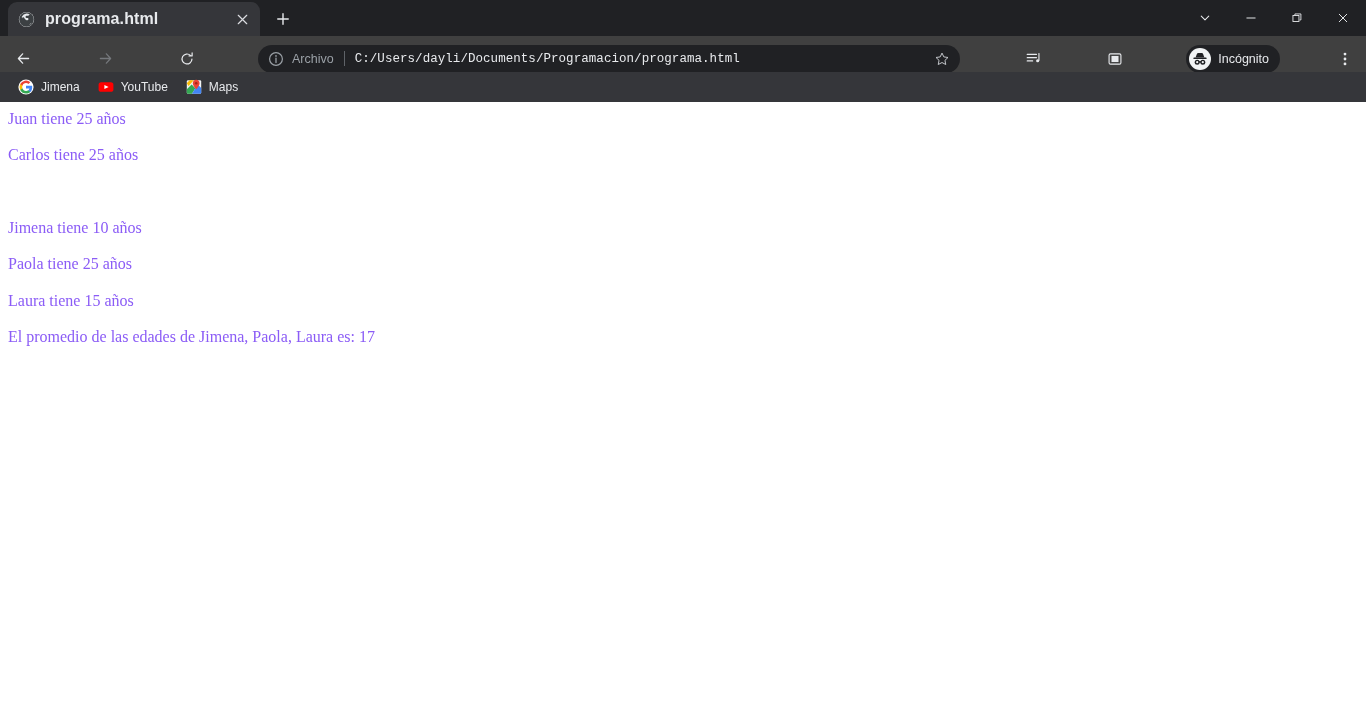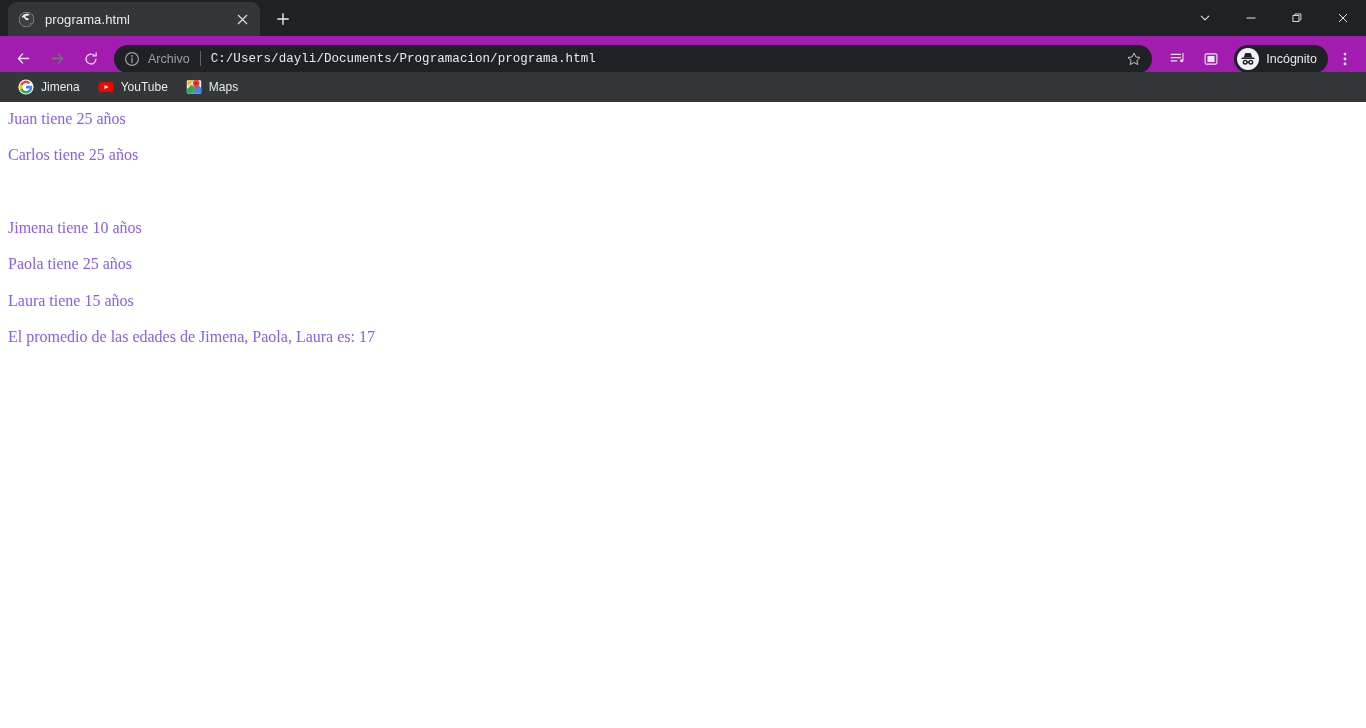--- a/index.html
+++ b/index.html
@@ -48,25 +48,26 @@
   .tab-favicon {
     width: 17px;
     height: 17px;
     flex: 0 0 17px;
     margin-right: 10px;
     display: block;
   }
   .tab-title {
     flex: 1 1 auto;
     color: #e8eaed;
-    font-size: 13px;
+    font-size: 16px;
     white-space: nowrap;
     overflow: hidden;
     text-overflow: ellipsis;
     letter-spacing: 0.1px;
+    font-weight: bold;
   }
   .tab-close {
     width: 20px;
     height: 20px;
     flex: 0 0 20px;
     border-radius: 50%;
     display: flex;
     align-items: center;
     justify-content: center;
     margin-left: 4px;
@@ -93,26 +94,27 @@
     width: 46px;
     height: 36px;
     display: flex;
     align-items: center;
     justify-content: center;
   }
 
   
   .toolbar {
     height: 36px;
-    background: #a21caf;
+    background: #404040;
     display: flex;
     align-items: center;
     padding: 9px 8px 0 6px;
     box-sizing: border-box;
     flex: 0 0 auto;
+    gap: 48px;
   }
   .nav-btn {
     width: 30px;
     height: 30px;
     border-radius: 50%;
     display: flex;
     align-items: center;
     justify-content: center;
     flex: 0 0 30px;
     margin: 0 2px;

